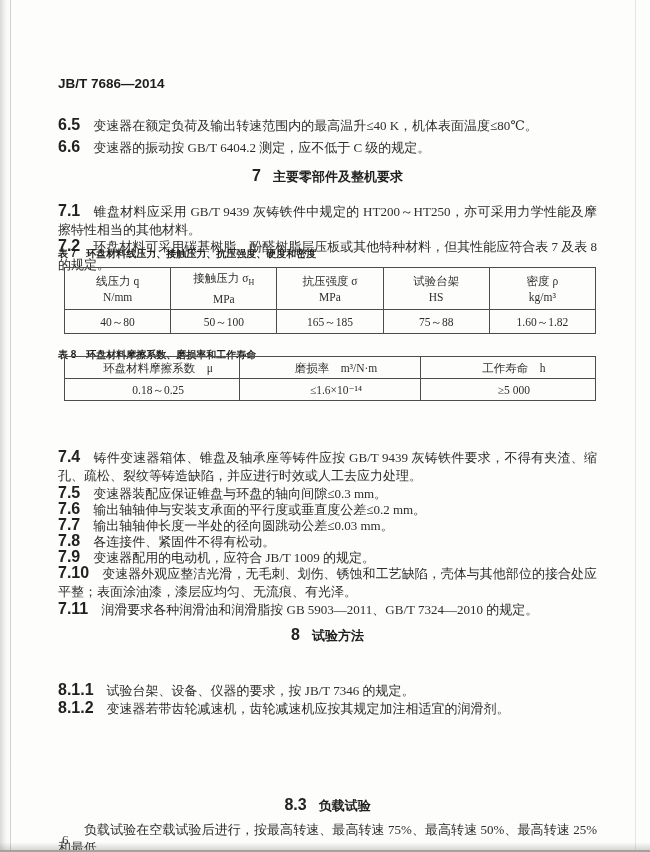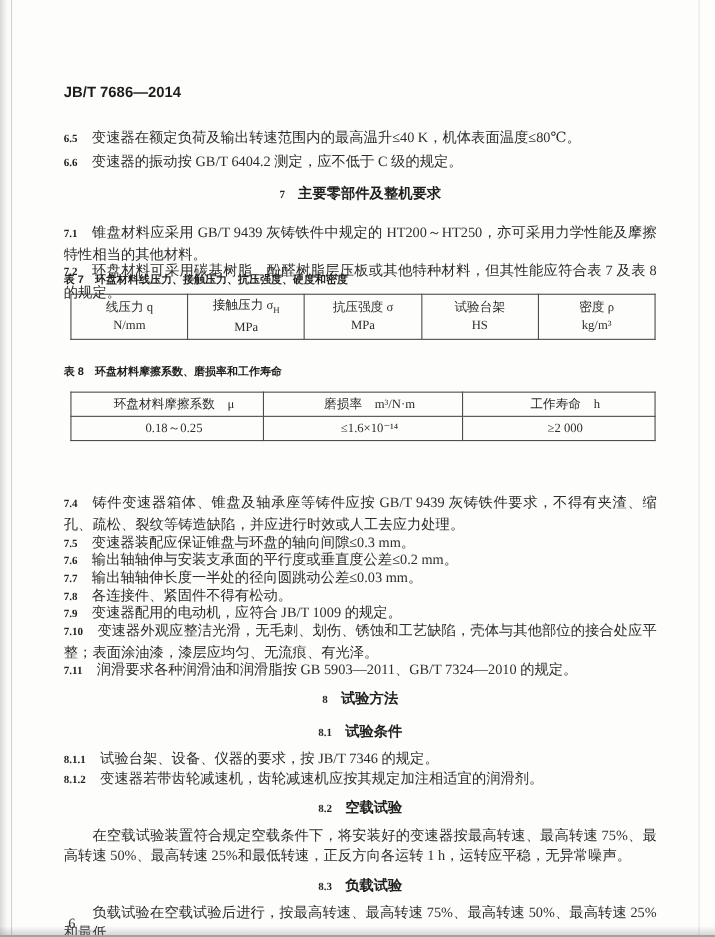--- a/index.html
+++ b/index.html
@@ -11,22 +11,22 @@
     overflow:hidden;
   }
   .page { position:relative; width:520px; height:852px; background:#fdfdfb; }
 
   .block {
     position:absolute; left:58px; width:539px;
     font-size:13px; line-height:18px;
     text-align:justify;
   }
   .num {
-    font-family:Liberation Serif, serif;
-    font-weight:bold; font-size:10px;
+    font-family:Liberation Sans, sans-serif;
+    font-weight:bold; font-size:16px;
     margin-right:13px; color:#222;
   }
   .heading {
     font-family:"Liberation Sans","DejaVu Sans",sans-serif;
     font-weight:bold; font-size:13px; color:#1f1f1f;
     text-align:center;
   }
   .heading .num { margin-right:12px; }
   .doc-header {
     position:absolute; left:58px; top:76px;
@@ -104,36 +104,43 @@
 
   <table class="std" id="table7" style="top:267px">
     <tbody>
         <tr>
       <td class="hdr"><span>线压力 q</span><br><span>N/mm</span></td>
       <td class="hdr"><span>接触压力 σ</span><sub>H</sub><br><span>MPa</span></td>
       <td class="hdr"><span>抗压强度 σ</span><br><span>MPa</span></td>
       <td class="hdr"><span>试验台架</span><br><span>HS</span></td>
       <td class="hdr"><span>密度 ρ</span><br><span>kg/m³</span></td>
     </tr>
+    <tr>
+      <td class="val">40～80</td>
+      <td class="val">50～100</td>
+      <td class="val">165～185</td>
+      <td class="val">75～88</td>
+      <td class="val">1.60～1.82</td>
+    </tr>
   </tbody>
     </table>
 
-  <div class="caption" style="top:331px">表 8　环盘材料摩擦系数、磨损率和工作寿命</div>
+  <div class="caption" style="top:348px">表 8　环盘材料摩擦系数、磨损率和工作寿命</div>
 
   <table class="std" id="table8" style="top:356px">
     <tbody>
         <tr>
       <td style="width:33%">环盘材料摩擦系数　μ</td>
       <td style="width:34%">磨损率　m³/N·m</td>
       <td style="width:33%">工作寿命　h</td>
     </tr>
     <tr>
       <td>0.18～0.25</td>
       <td>≤1.6×10⁻¹⁴</td>
-      <td>≥2 000</td>
+      <td>≥5 000</td>
     </tr>
   </tbody>
     </table>
 
 
   <p class="block" style="top:435px"><span class="num">7.4</span><span>铸件变速器箱体、锥盘及轴承座等铸件应按 GB/T 9439 灰铸铁件要求，不得有夹渣、缩孔、疏松、裂纹等铸造缺陷，并应进行时效或人工去应力处理。</span></p>
 
   <p class="block" style="top:471px"><span class="num">7.5</span><span>变速器装配应保证锥盘与环盘的轴向间隙≤0.3 mm。</span></p>
 
   <p class="block" style="top:487px"><span class="num">7.6</span><span>输出轴轴伸与安装支承面的平行度或垂直度公差≤0.2 mm。</span></p>
@@ -143,29 +150,26 @@
   <p class="block" style="top:519px"><span class="num">7.8</span><span>各连接件、紧固件不得有松动。</span></p>
 
   <p class="block" style="top:535px"><span class="num">7.9</span><span>变速器配用的电动机，应符合 JB/T 1009 的规定。</span></p>
 
   <p class="block" style="top:551px"><span class="num">7.10</span><span>变速器外观应整洁光滑，无毛刺、划伤、锈蚀和工艺缺陷，壳体与其他部位的接合处应平整；表面涂油漆，漆层应均匀、无流痕、有光泽。</span></p>
 
   <p class="block" style="top:587px"><span class="num">7.11</span><span>润滑要求各种润滑油和润滑脂按 GB 5903—2011、GB/T 7324—2010 的规定。</span></p>
 
   <p class="block heading" style="top:613px"><span class="num">8</span><span>试验方法</span></p>
 
-  <p class="block heading" style="top:643px"><span class="num">8.1</span><span>试验条件</span></p>
 
   <p class="block" style="top:668px"><span class="num">8.1.1</span><span>试验台架、设备、仪器的要求，按 JB/T 7346 的规定。</span></p>
 
   <p class="block" style="top:686px"><span class="num">8.1.2</span><span>变速器若带齿轮减速机，齿轮减速机应按其规定加注相适宜的润滑剂。</span></p>
 
-  <p class="block heading" style="top:712px"><span class="num">8.2</span><span>空载试验</span></p>
 
-  <p class="block indent" style="top:738px">在空载试验装置符合规定空载条件下，将安装好的变速器按最高转速、最高转速 75%、最高转速 50%、最高转速 25%和最低转速，正反方向各运转 1 h，运转应平稳，无异常噪声。</p>
 
   <p class="block heading" style="top:783px"><span class="num">8.3</span><span>负载试验</span></p>
 
   <p class="block indent" style="top:808px">负载试验在空载试验后进行，按最高转速、最高转速 75%、最高转速 50%、最高转速 25%和最低</p>
 
   <div class="page-number">6</div>
 
   <div class="edge-left-shade"></div>
   <div class="edge-left-line"></div>
   <div class="edge-right-line"></div>

